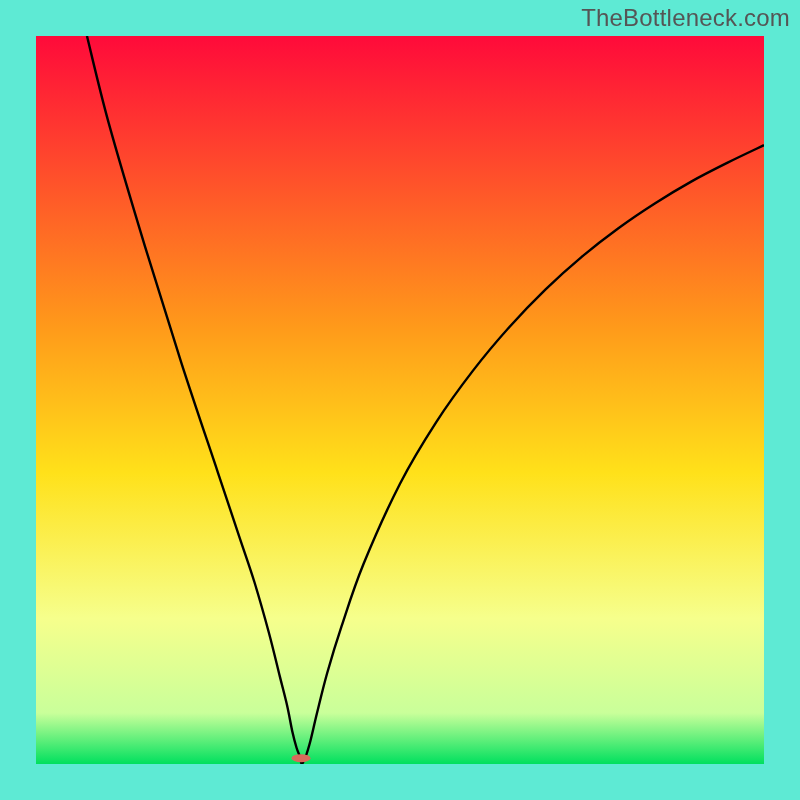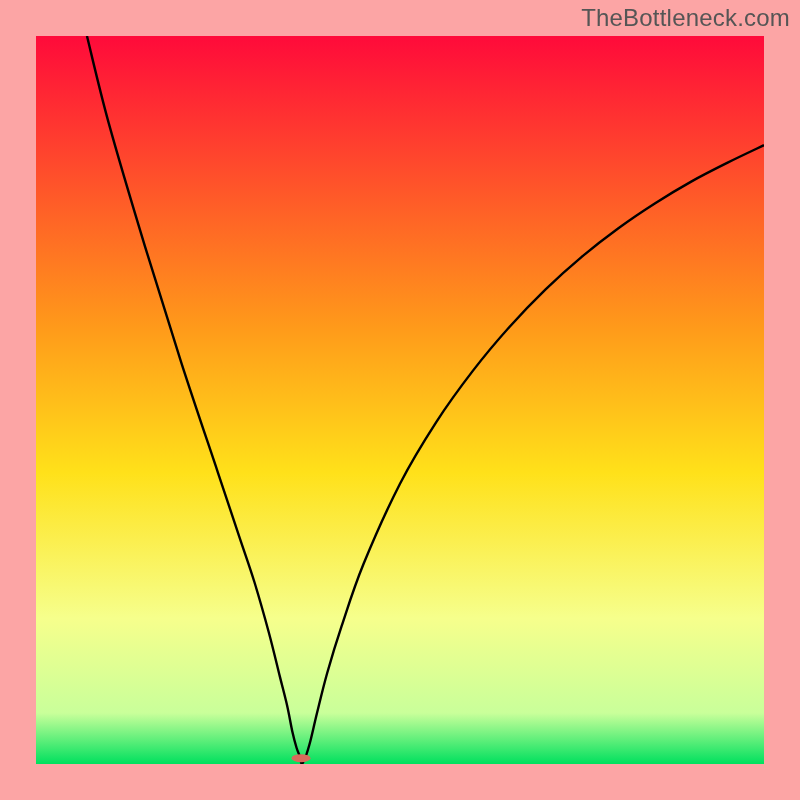--- a/index.html
+++ b/index.html
@@ -9,21 +9,21 @@
     height: 800px;
     background: #000;
     overflow: hidden;
     font-family: Arial, Helvetica, sans-serif;
   }
   .frame {
     position: absolute;
     top: 0; left: 0;
     width: 800px;
     height: 800px;
-    background: #fca5a5;
+    background: #5eead4;
   }
   .plot-wrap {
     position: absolute;
     top: 36px;
     left: 36px;
     width: 728px;
     height: 728px;
   }
   .watermark {
     position: absolute;

